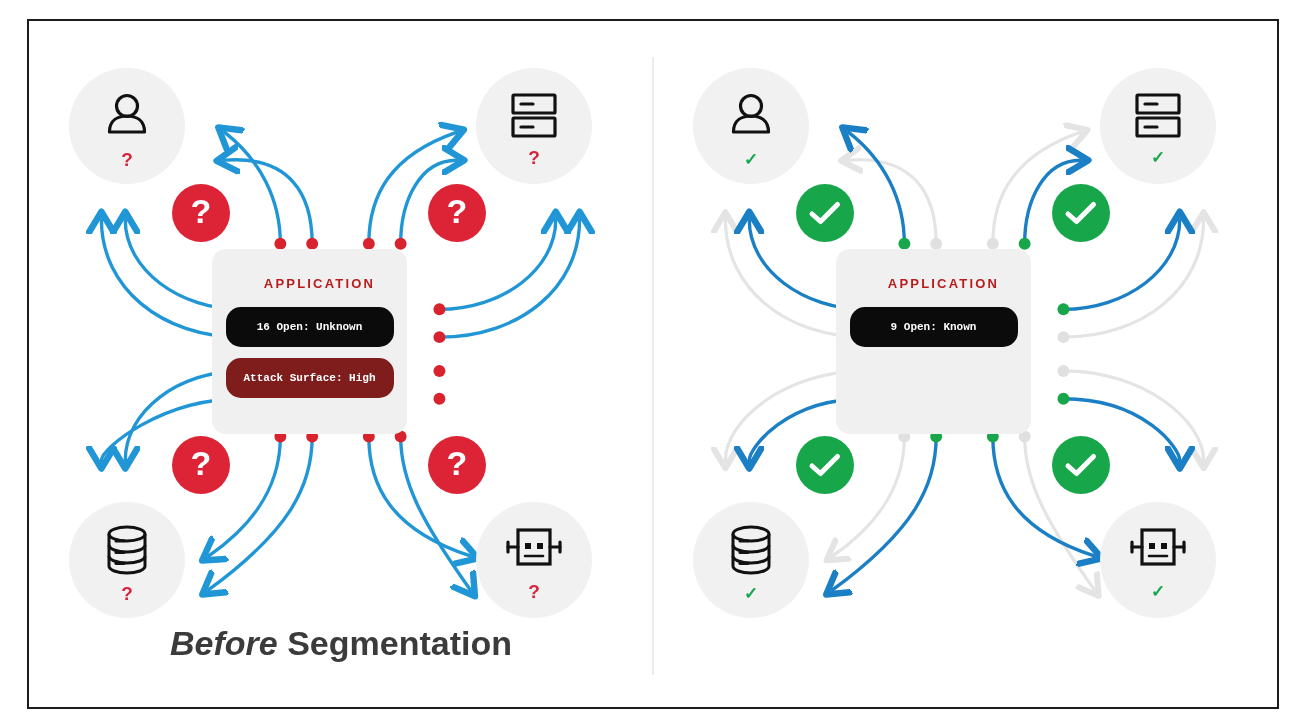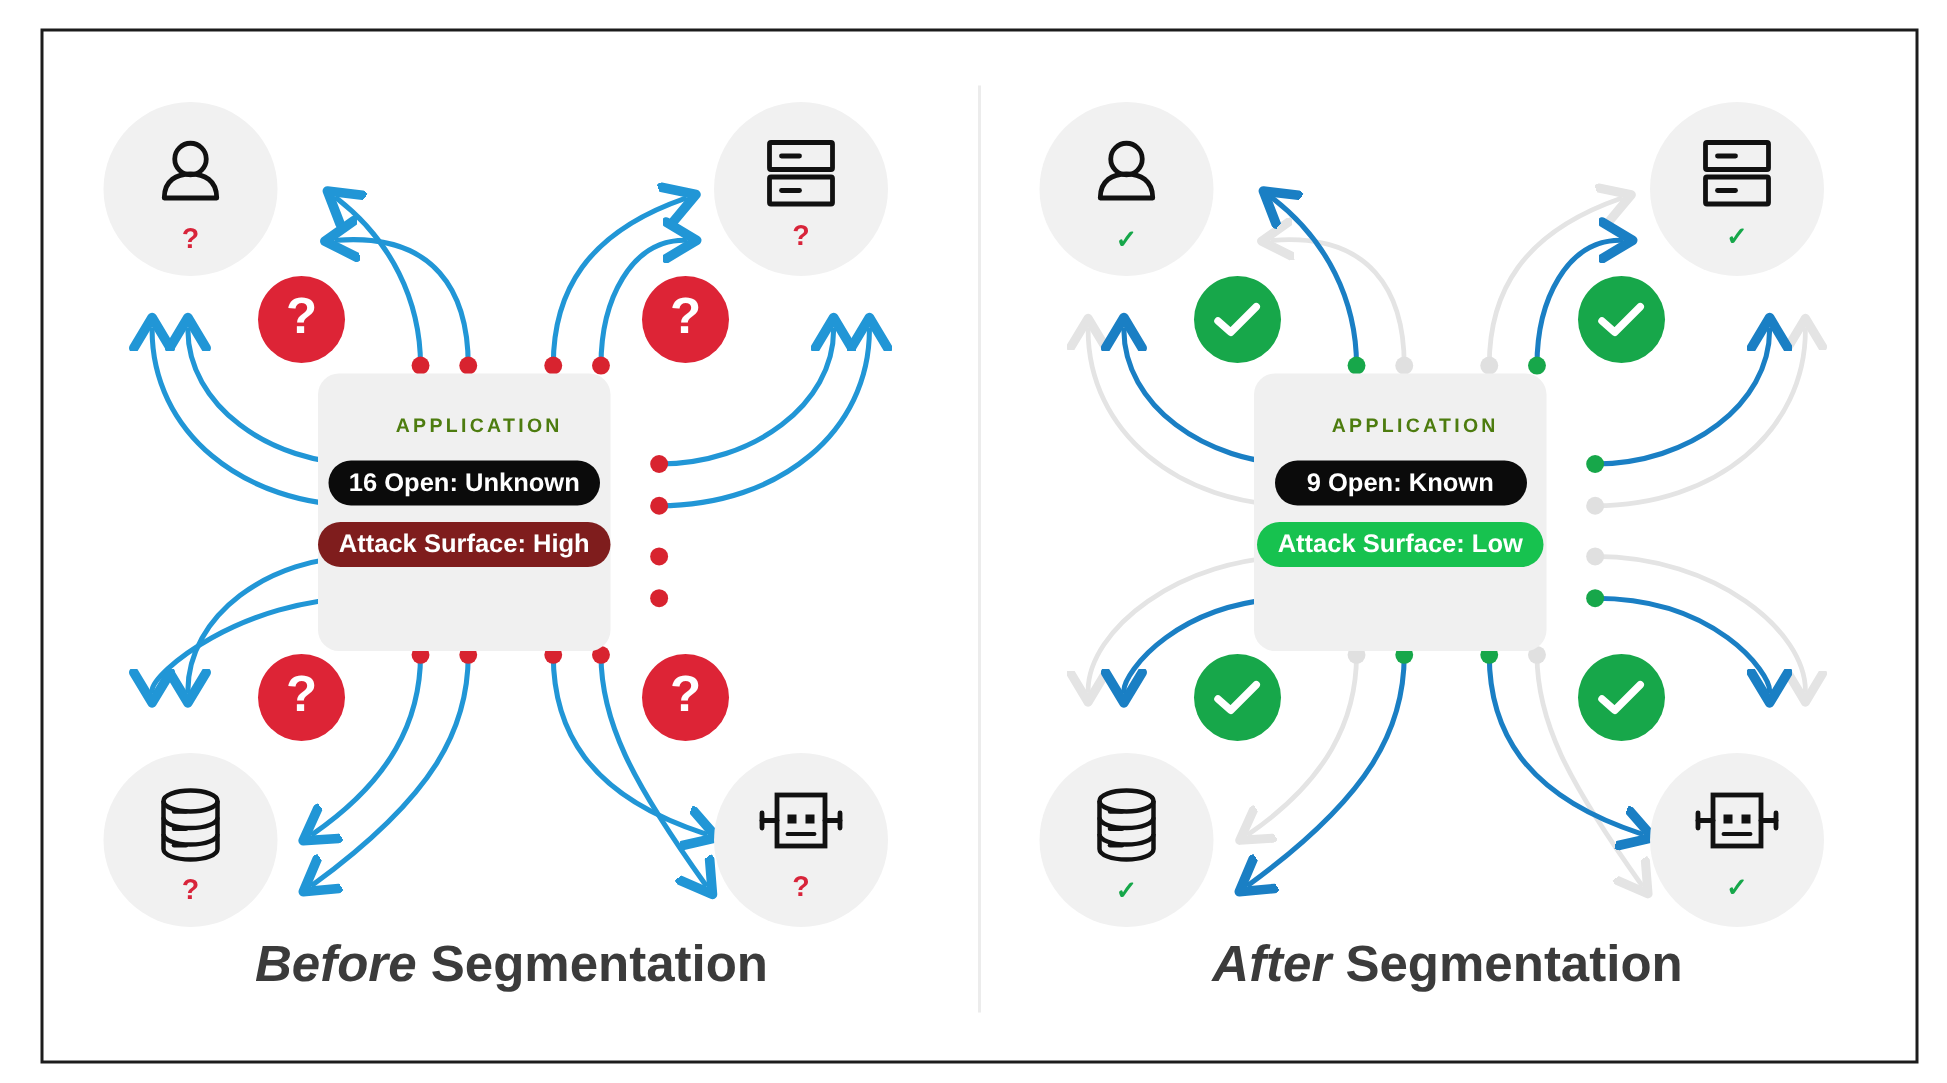--- a/index.html
+++ b/index.html
@@ -103,36 +103,37 @@
     border-radius: 14px;
     display: flex;
     flex-direction: column;
     align-items: center;
     padding-top: 27px;
   }
   .app-title {
     font-size: 13px;
     font-weight: 700;
     letter-spacing: 2.2px;
-    color: #4d7c0f;
+    color: #b91c1c;
     margin-left: 20px;
   }
   .pill {
     margin-top: 16px;
-    height: 30px;
+    height: 40px;
     min-width: 168px;
     border-radius: 15px;
     display: flex;
     align-items: center;
     justify-content: center;
-    font-size: 17px;
+    font-size: 11px;
     font-weight: 700;
     color: #ffffff;
     padding: 0 14px;
     white-space: nowrap;
+    font-family: Liberation Mono, monospace;
   }
   .pill.dark  { background: #0b0b0b; }
   .pill.red   { background: #7f1d1d; margin-top: 11px; }
   .pill.green { background: #17c24f; margin-top: 11px; }
 
   
   .caption {
     position: absolute;
     left: 0; right: 0;
     top: 603px;
@@ -416,22 +417,18 @@
       </div>
       <div class="badge ok b-br">
         <svg width="34" height="26" viewBox="0 0 34 26" fill="none" stroke="#fff" stroke-width="5" stroke-linecap="round" stroke-linejoin="round">
           <path d="M4,14 L12.5,21.5 L29.5,4.5"></path>
         </svg>
       </div>
 
       <div class="app-card">
         <div class="app-title">APPLICATION</div>
         <div class="pill dark">9 Open: Known</div>
-        <div class="pill green">Attack Surface: Low</div>
-      </div>
-
-      <div class="caption">
-        <em>After</em><span> Segmentation</span>
-      </div>
+      </div>
+
     </div>
 
   </div>
 </div>
 
 </body></html>

